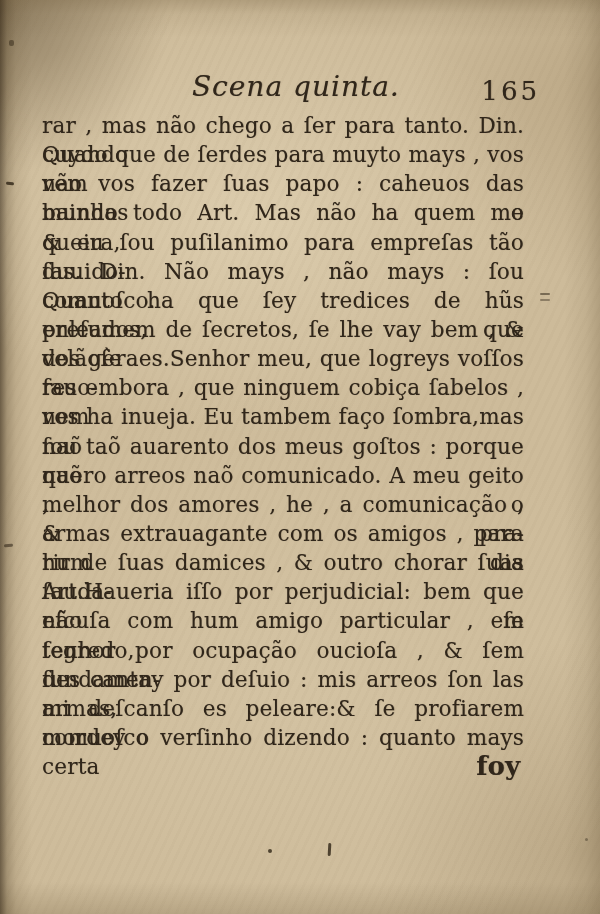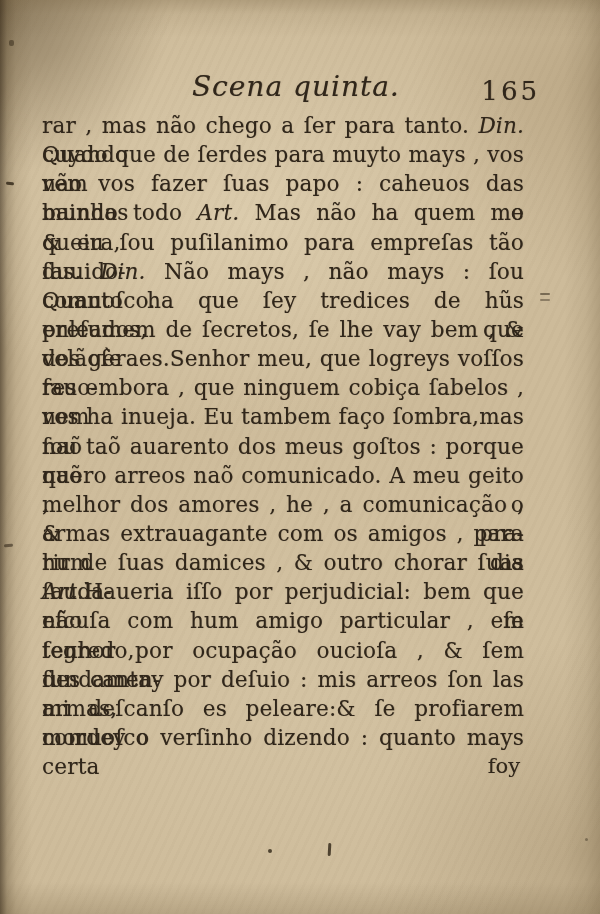--- a/index.html
+++ b/index.html
@@ -57,29 +57,30 @@
 
   .line {
     font-size: 21.5px;
     line-height: 29.15px;
     height: 29.15px;
     text-align: justify;
     text-align-last: justify;
     letter-spacing: 0.2px;
     text-shadow: 0.35px 0.35px 0.7px rgba(48,38,26,0.40);
   }
-  .line .it { font-style: italic; }
+  .line .it { }
 
   .catchword {
-    font-size: 21px;
+    font-size: 26px;
     line-height: 29.15px;
     height: 29.15px;
     text-align: right;
     padding-right: 4px;
     text-shadow: 0.35px 0.35px 0.7px rgba(48,38,26,0.40);
+    font-weight: bold;
   }
 
   .speck {
     position: absolute;
     background: rgba(42,32,18,0.78);
     border-radius: 2px;
   }
   .speck.s1 { left: 6px;  top: 182px; width: 8px;  height: 3px; transform: rotate(8deg); }
   .speck.s2 { left: 4px;  top: 544px; width: 9px;  height: 3px; transform: rotate(-6deg); opacity: .7; }
   .speck.s3 { left: 540px; top: 293px; width: 10px; height: 2px; box-shadow: 0 6px 0 rgba(42,32,18,0.6); opacity: .65; }

